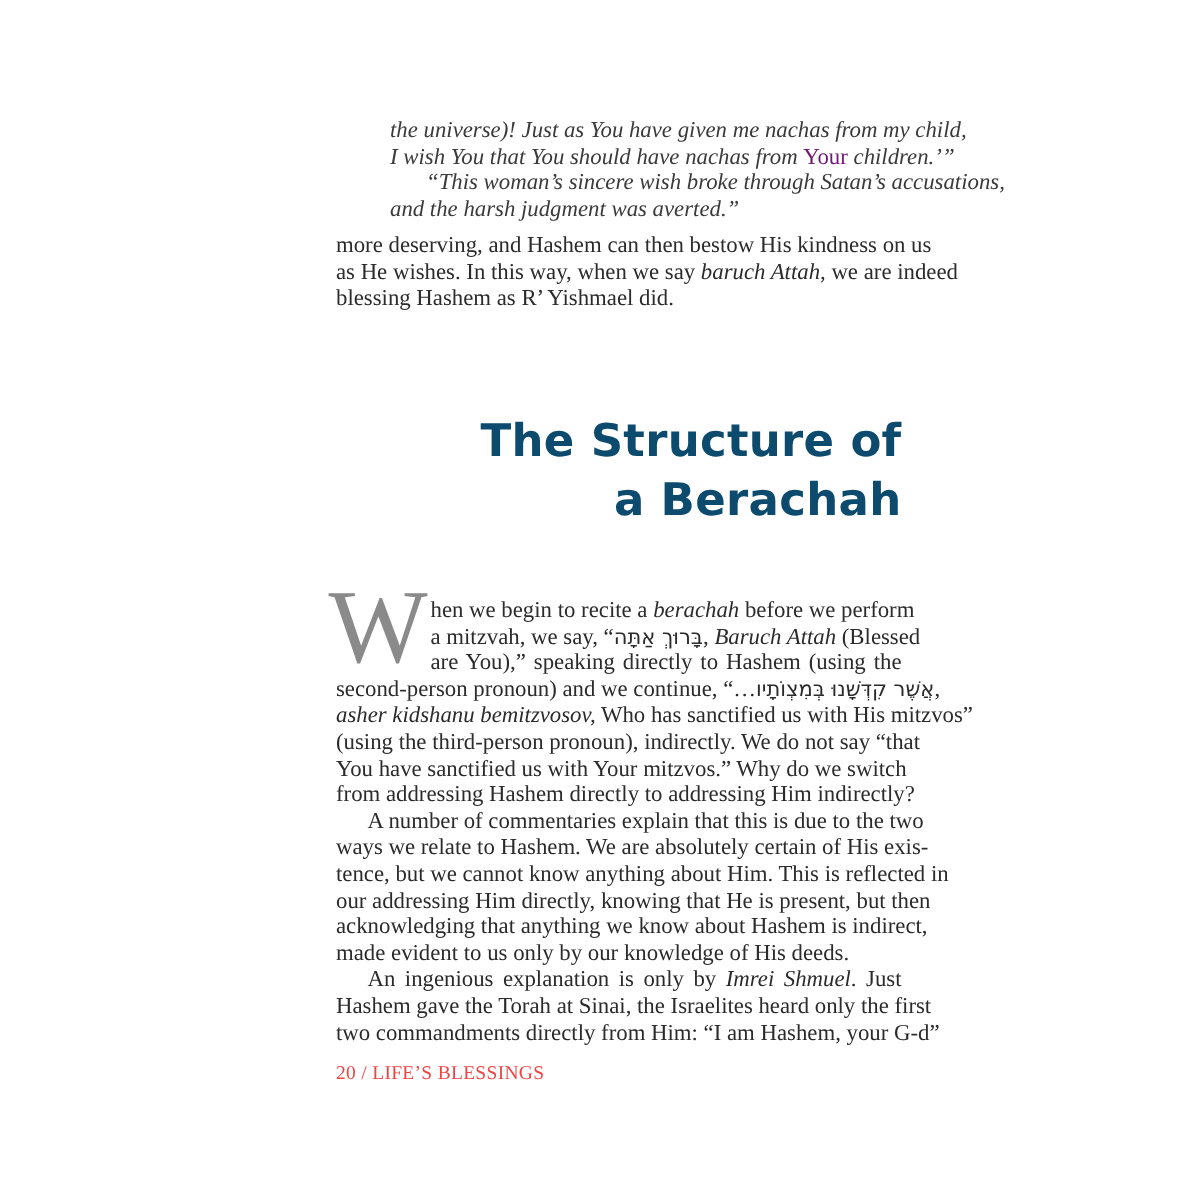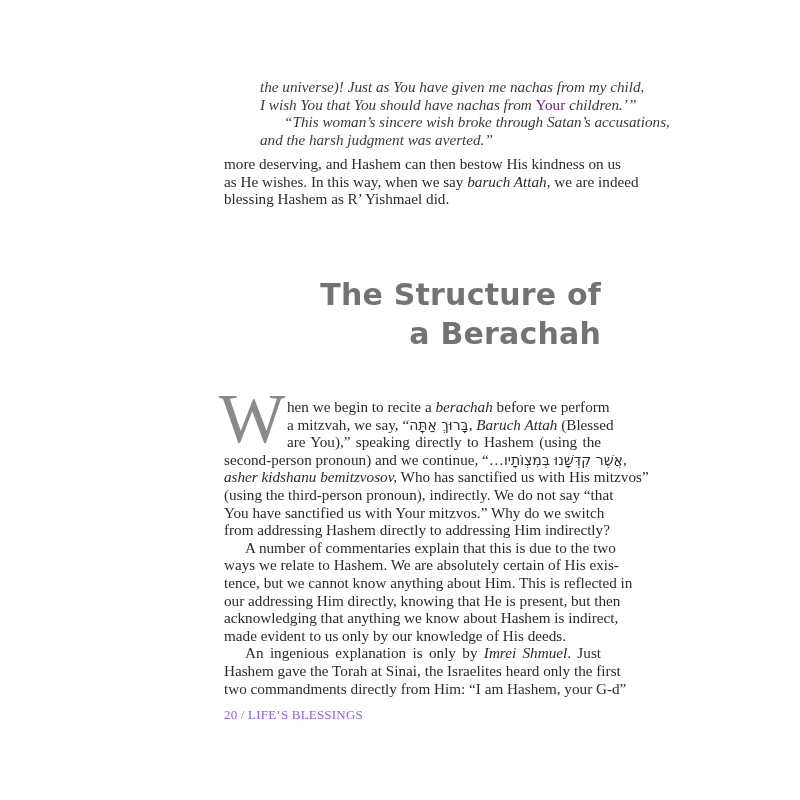--- a/index.html
+++ b/index.html
@@ -66,39 +66,39 @@
     }
     .title {
       position: absolute;
       right: 211px;
       top: 275px;
       text-align: right;
       font-family: "DejaVu Sans", "Liberation Sans", sans-serif;
       font-weight: bold;
       font-size: 30px;
       line-height: 39px;
-      color: #737373;
+      color: #0c4a6e;
       letter-spacing: 0.2px;
     }
     .drop-cap {
       position: absolute;
       left: 207px;
       top: 389px;
       font-family: "Liberation Serif", serif;
       font-size: 70px;
       line-height: 60px;
       color: #8a8a8a;
     }
     .footer {
       position: absolute;
       left: 212px;
       top: 707px;
       font-size: 13px;
       letter-spacing: 0.2px;
-      color: #8b5cf6;
+      color: #ef4444;
       white-space: nowrap;
     }
   </style>
 </head>
 <body>
 
 <div class="page">
 
   <div class="quote-block">
     <div class="line">the universe)! Just as You have given me nachas from my child,</div>

